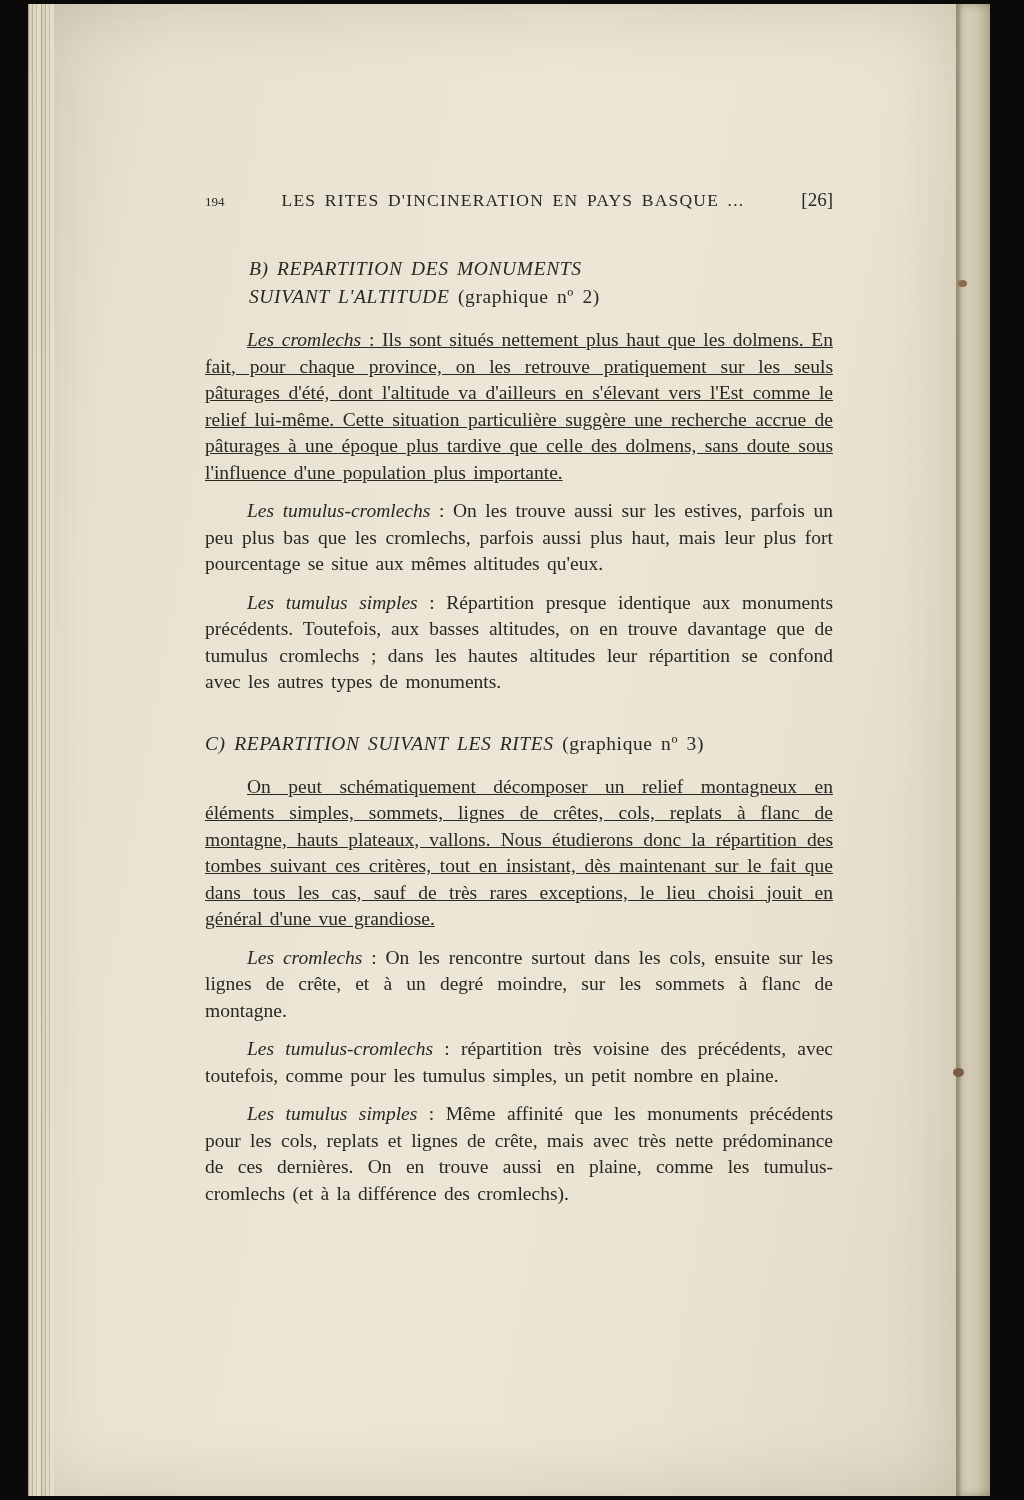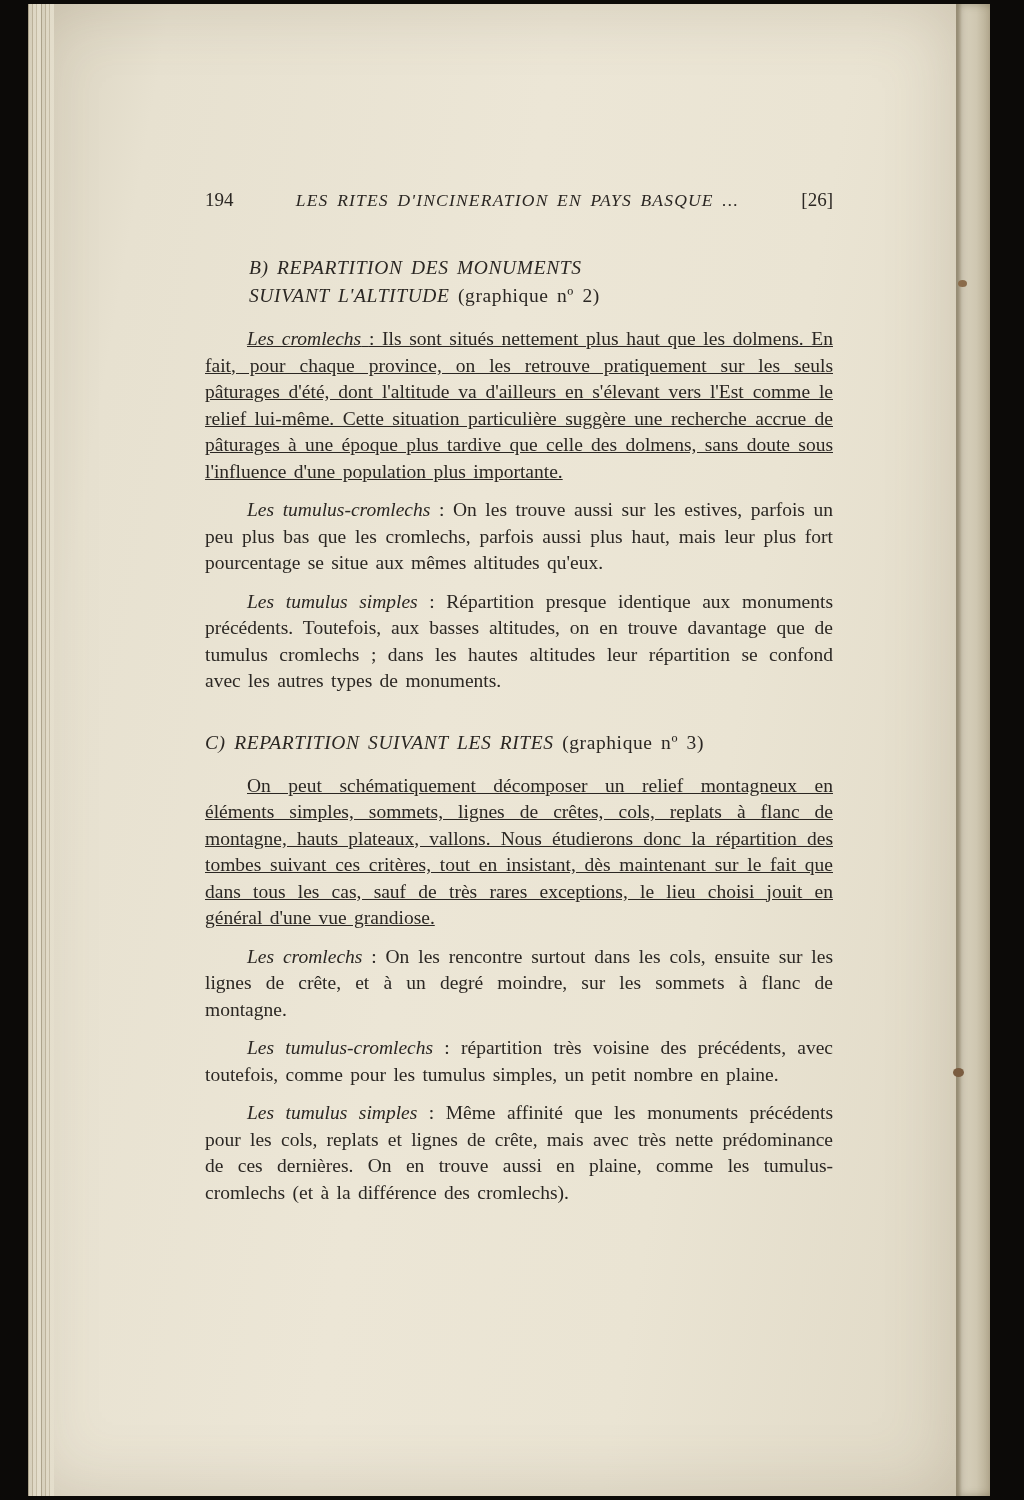--- a/index.html
+++ b/index.html
@@ -50,23 +50,22 @@
     display: flex;
     align-items: baseline;
     justify-content: space-between;
     font-size: 18px;
     line-height: 27px;
   }
   .page-header .running-title {
     letter-spacing: 1.2px;
     word-spacing: 3px;
     font-size: 17.5px;
-    font-style: italic;
   }
-  .page-header .page-num { font-size: 19px; }
+  .page-header .page-num { font-size: 13px; }
   .page-header .margin-ref { font-size: 19px; }
 
   .section-heading {
     font-weight: normal;
     font-size: 19.5px;
     line-height: 28px;
     letter-spacing: 0.6px;
     word-spacing: 3px;
   }
   .section-heading .it { font-style: italic; }

